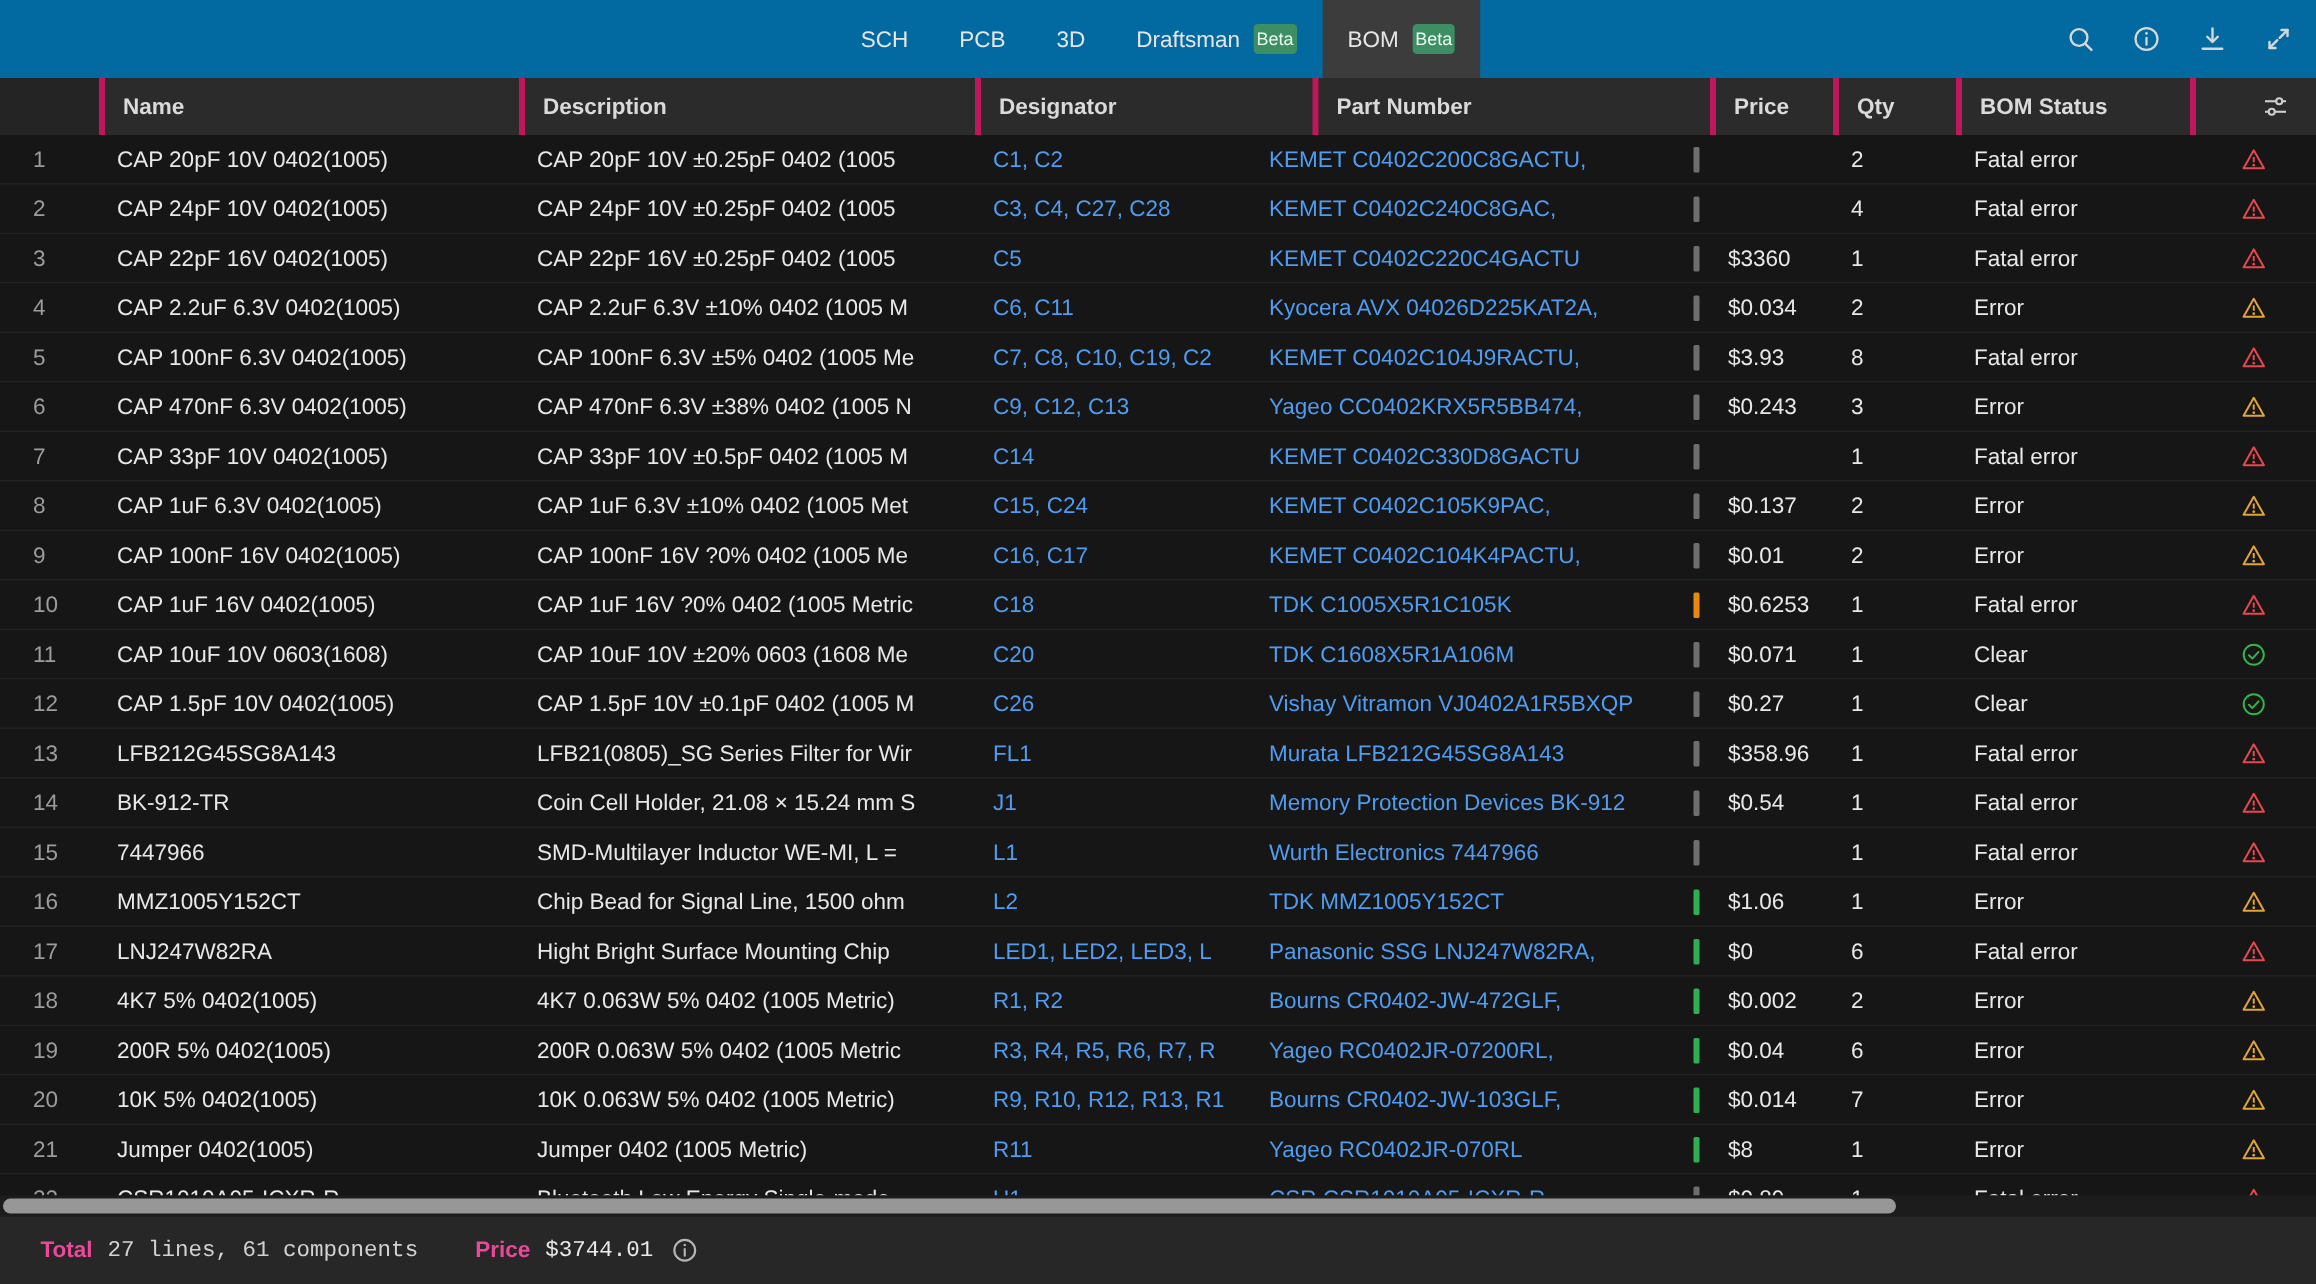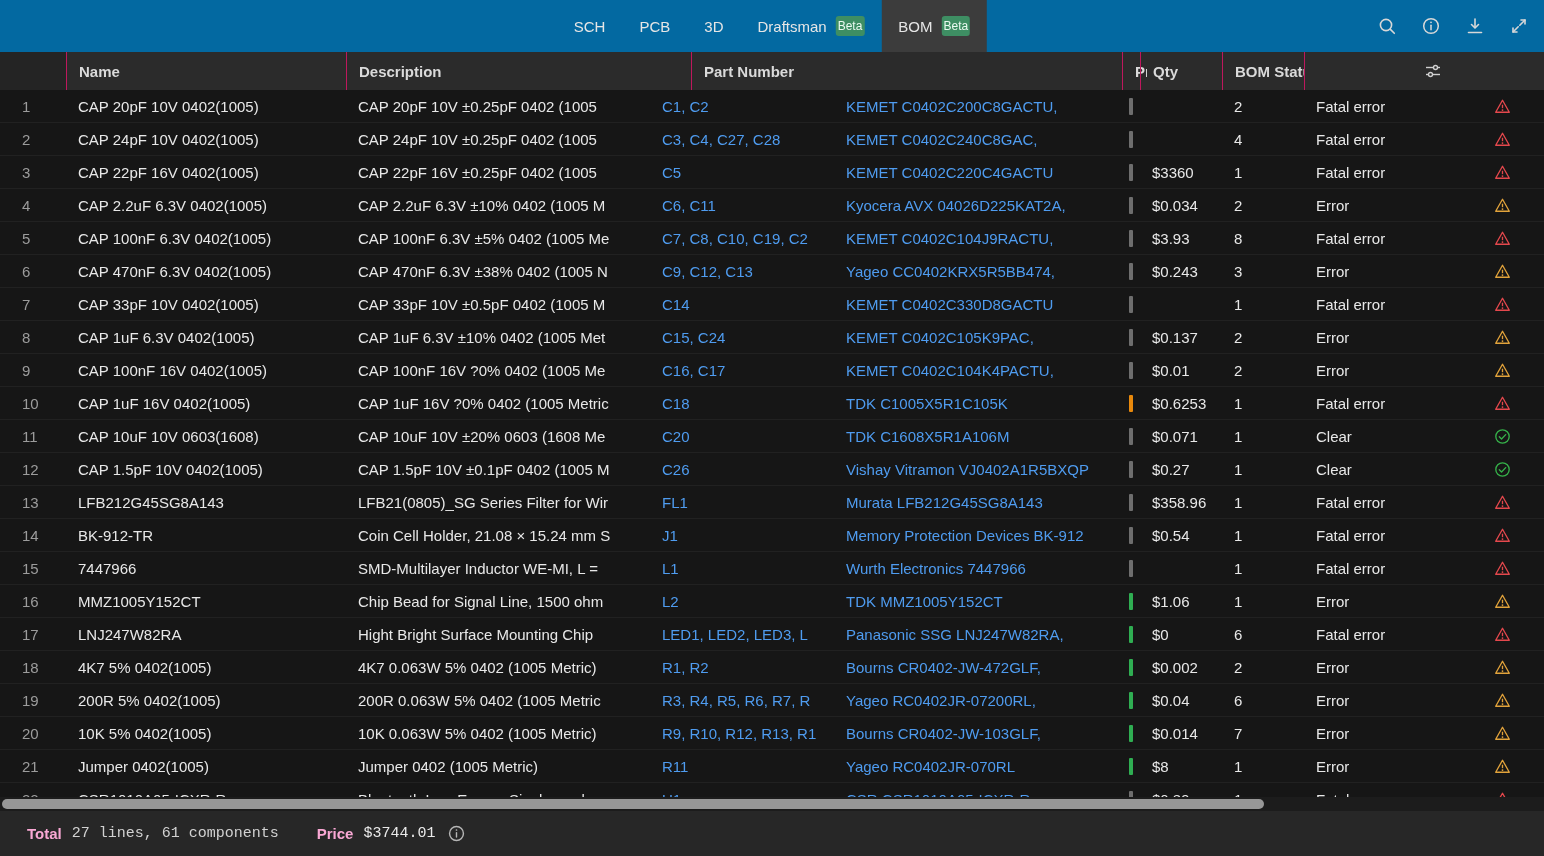--- a/index.html
+++ b/index.html
@@ -44,21 +44,21 @@
     display:grid;
     grid-template-columns:66px 280px 304px 184px 288px 18px 82px 82px 156px 84px;
   }
   .grid-header {
     height:38px; background:#2b2b2b; align-items:center;
     font-weight:bold; color:#dadada;
   }
   .grid-header .th {
     padding:0 12px; height:100%; display:flex; align-items:center;
     white-space:nowrap; overflow:hidden;
-    border-left:1px solid #be185d;
+    border-left:4px solid #be185d;
   }
   .grid-header .th-num { border-left:none; background:#242424; }
   .grid-header .span2 { grid-column:span 2;margin-left:41px; }
   .grid-header .th-settings { justify-content:flex-end; padding-right:18px; color:#cfcfcf; cursor:pointer; }
 
   .tbody { height:707px; overflow:hidden; background:#161616; }
   .tr { height:33px; align-items:center; border-bottom:1px solid #212121; cursor:default; }
   .td {
     padding:0 12px; white-space:nowrap; overflow:hidden; color:#e8e8e8;
   }
@@ -79,21 +79,21 @@
   .hscroll .thumb {
     position:absolute; top:2px; left:2px;
     width:1262px; height:10px; background:#979797; border-radius:5px; cursor:pointer;
   }
 
   
   .footer {
     height:45px; background:#272727;
     display:flex; align-items:center; padding:0 27px; gap:10px;
   }
-  .f-label { font-weight:bold; color:#f9a8d4; }
+  .f-label { font-weight:bold; color:#ec4899; }
   .f-value { color:#d2d2d2;font-family:Liberation Mono, monospace; }
   .price-ml { margin-left:28px; }
   .f-price { color:#eaeaea; }
   .f-info { color:#b5b5b5; display:flex; align-items:center; margin-left:2px; cursor:pointer; }
 </style>
 </head>
 <body>
 
 <div class="topbar">
   <div class="tabs">
@@ -144,20 +144,21 @@
           <path d="M4 16l5.2-5.2"></path>
         </svg>
     </div>
   </div>
 </div>
 
 <div class="grid-header cols">
   <div class="th th-num"></div>
   <div class="th">Name</div>
   <div class="th">Description</div>
+  <div class="th">Designator</div>
   <div class="th span2">Part Number</div>
   <div class="th">Price</div>
   <div class="th">Qty</div>
   <div class="th">BOM Status</div>
   <div class="th th-settings">
     <svg width="18" height="18" viewBox="0 0 18 18" fill="none" stroke="currentColor" stroke-width="1.4">
         <line x1="2" y1="5.5" x2="16" y2="5.5"></line>
         <circle cx="11.5" cy="5.5" r="2" fill="#2b2b2b"></circle>
         <line x1="2" y1="12.5" x2="16" y2="12.5"></line>
         <circle cx="6.5" cy="12.5" r="2" fill="#2b2b2b"></circle>

